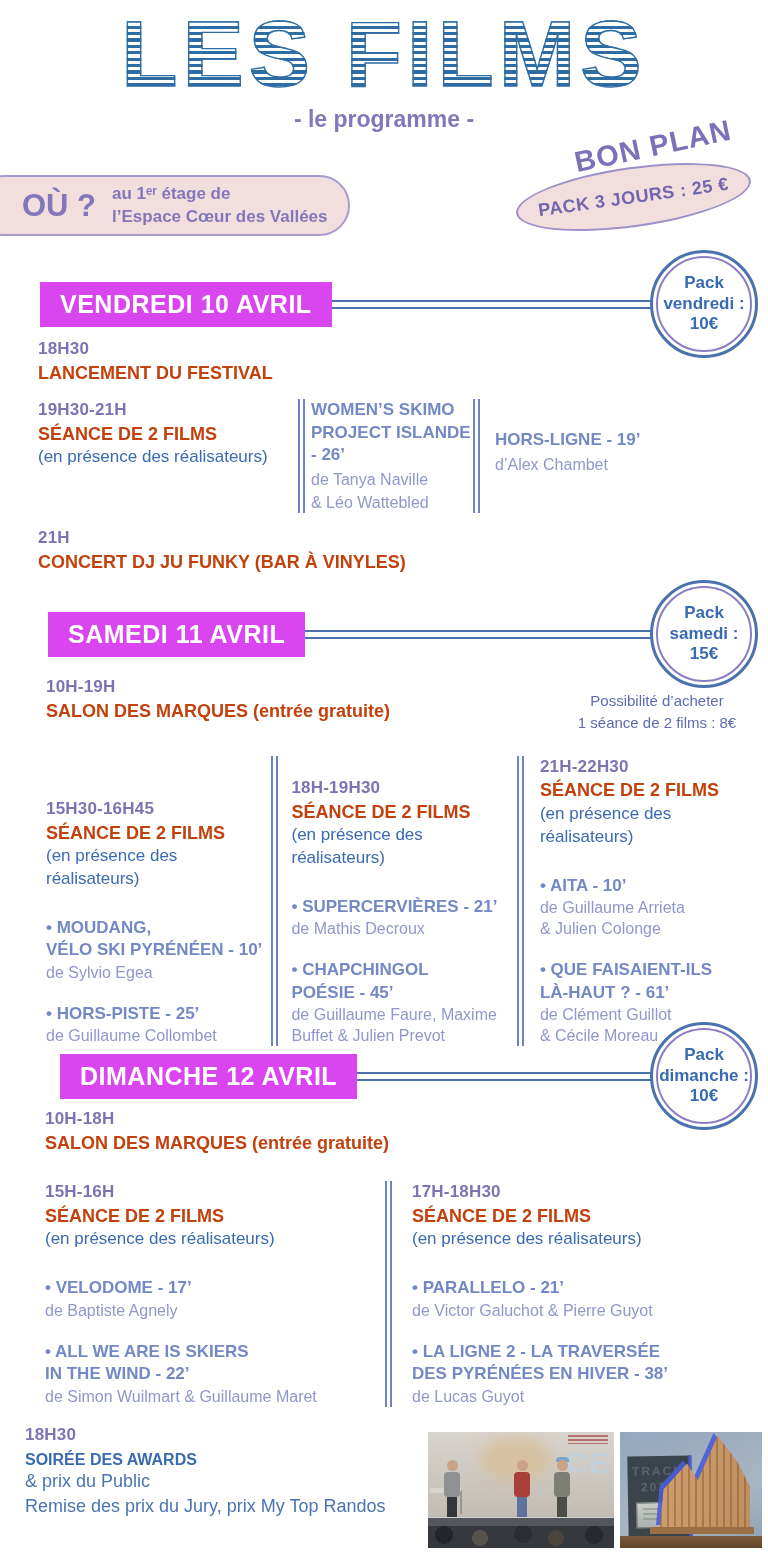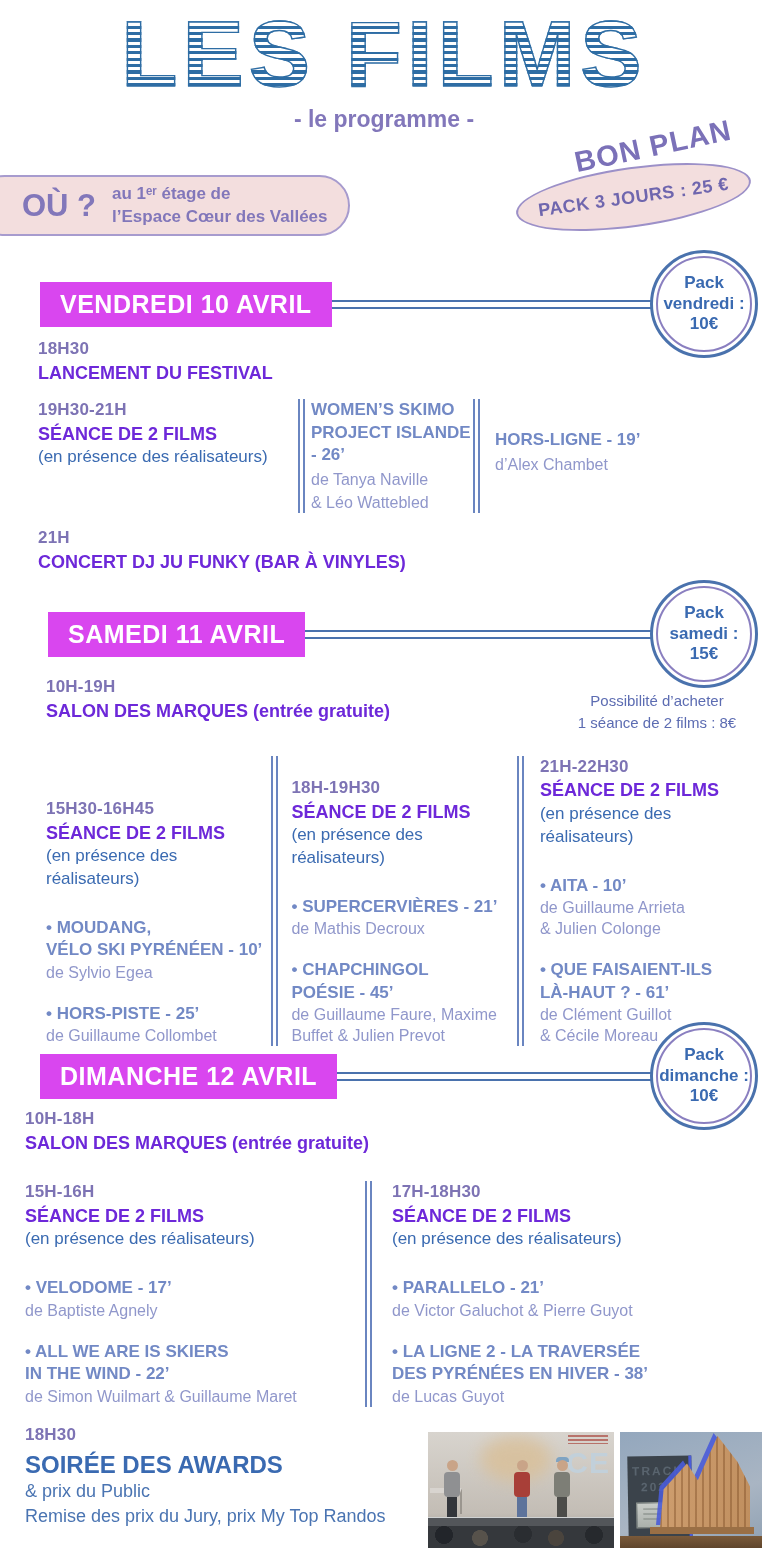--- a/index.html
+++ b/index.html
@@ -38,38 +38,38 @@
     display:flex; align-items:center; padding-left:46px;
   }
   .where-q{ font-size:31px; font-weight:bold; color:#8277ba; margin-right:16px; }
   .where-lines{ font-size:17px; font-weight:bold; color:#8277ba; line-height:1.3; }
   .where-lines .ln{ display:block; }
 
   
   .day{ position:absolute; left:0; width:768px; }
   #sec-vendredi{ top:250px; }
   #sec-samedi{ top:580px;padding-left:8px; }
-  #sec-dimanche{ top:1022px; }
+  #sec-dimanche{ top:1022px;padding-left:20px; }
 
   .day-header{ display:flex; align-items:center; height:108px; padding-left:40px; padding-right:10px; }
   .banner{
     background:#d946ef; color:#ffffff; font-weight:bold; font-size:25px; letter-spacing:.5px;
     padding:8px 20px; flex:none;
   }
   .hline{ flex:1; height:9px; border-top:2.5px solid #4a72ad; border-bottom:2.5px solid #4a72ad; margin-right:-52px; }
   .pack-circle{
     width:108px; height:108px; flex:none; position:relative; z-index:2;
     background:#fff; border:3px solid #4a72ad; border-radius:50%;
     display:flex; flex-direction:column; justify-content:center; text-align:center;
   }
   .pack-circle::before{ content:""; position:absolute; inset:3px; border:2px solid #8a7fc0; border-radius:50%; }
   .pack-line{ position:relative; font-size:17px; font-weight:bold; color:#3a6ab1; line-height:1.22; }
 
   .time{ font-size:17px; font-weight:bold; color:#7d73b4; letter-spacing:.2px; line-height:1.35; }
-  .h-blue{ font-size:18px; font-weight:bold; color:#6d28d9; line-height:1.35; }
+  .h-blue{ font-size:18px; font-weight:bold; color:#c2410c; line-height:1.35; }
   .note{ font-size:17px; color:#3a6ab1; line-height:1.35; }
   .ln{ display:block; }
   .ftitle{ font-size:17px; font-weight:bold; color:#7289c5; line-height:1.32; }
   .fdir{ font-size:16px; color:#9097cb; line-height:1.32; }
   .film{ margin-top:20px; }
   .film-first{ margin-top:26px; }
 
   
   .v-open{ margin:-20px 0 0 38px; }
   .v-row{ display:flex; margin-left:38px; margin-top:14px; }
@@ -94,21 +94,21 @@
   #sec-samedi .cols{ margin-top:22px; padding-left:38px; }
   #sec-samedi .colA{ width:227px; }
   #sec-samedi .colB{ width:240px; padding-left:13px; }
   #sec-samedi .colC{ padding-left:16px; }
   #sec-dimanche .cols{ margin-top:26px; padding-left:25px; }
   #sec-dimanche .colA{ width:340px; }
   #sec-dimanche .colB{ padding-left:20px; }
 
   
   .awards{ position:absolute; left:25px; top:1424px; width:400px; }
-  .awards .aw-title{ font-size:24px; font-weight:bold; color:#3a6ab1; margin-top:4px; }
+  .awards .aw-title{ font-size:16px; font-weight:bold; color:#3a6ab1; margin-top:4px; }
   .awards .aw-line{ font-size:18px; color:#4a74b2; line-height:1.4; }
   .awards .aw-line:first-of-type{ margin-top:4px; }
 
   .photo{ position:absolute; top:1432px; overflow:hidden; }
   #photo-ceremony{ left:428px; width:186px; height:116px; background:linear-gradient(#d8d4ce,#c3bdb5 70%,#8e8a85); }
   .scr-blob{ position:absolute; left:52px; top:4px; width:72px; height:46px; background:#d9c09a; border-radius:50%; filter:blur(8px); opacity:.85; }
   .scr-ce{ position:absolute; right:4px; top:14px; font-size:30px; font-weight:bold; color:#c2d0da; letter-spacing:1px; }
   .scr-red{ position:absolute; right:6px; top:3px; width:40px; height:9px;
             background:repeating-linear-gradient(180deg,#b05a52 0 2px,transparent 2px 4px); opacity:.8; }
   .stage-edge{ position:absolute; left:0; right:0; bottom:26px; height:5px; background:#cfd2d3; }

